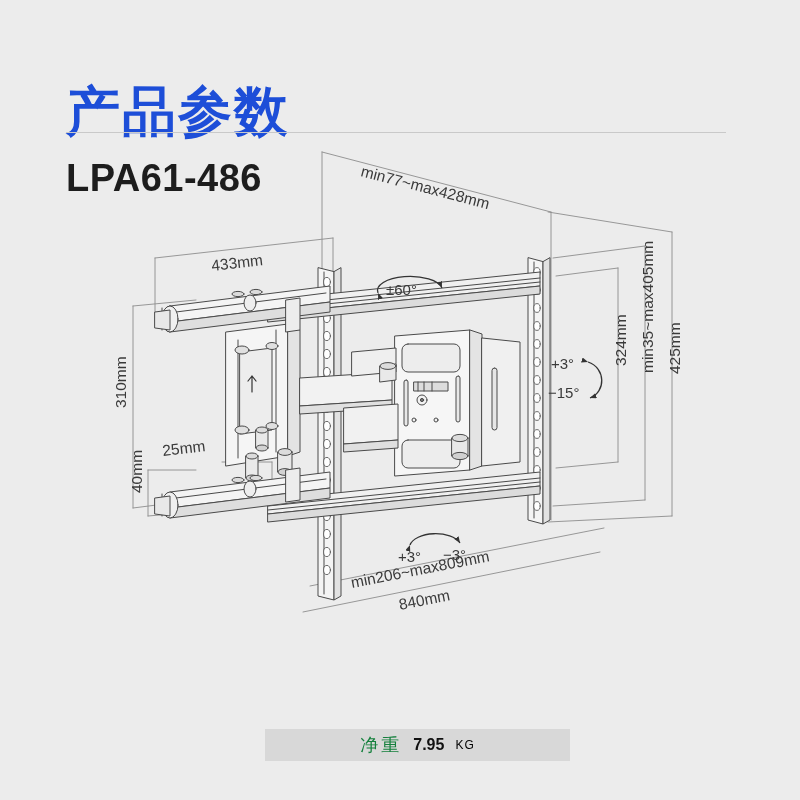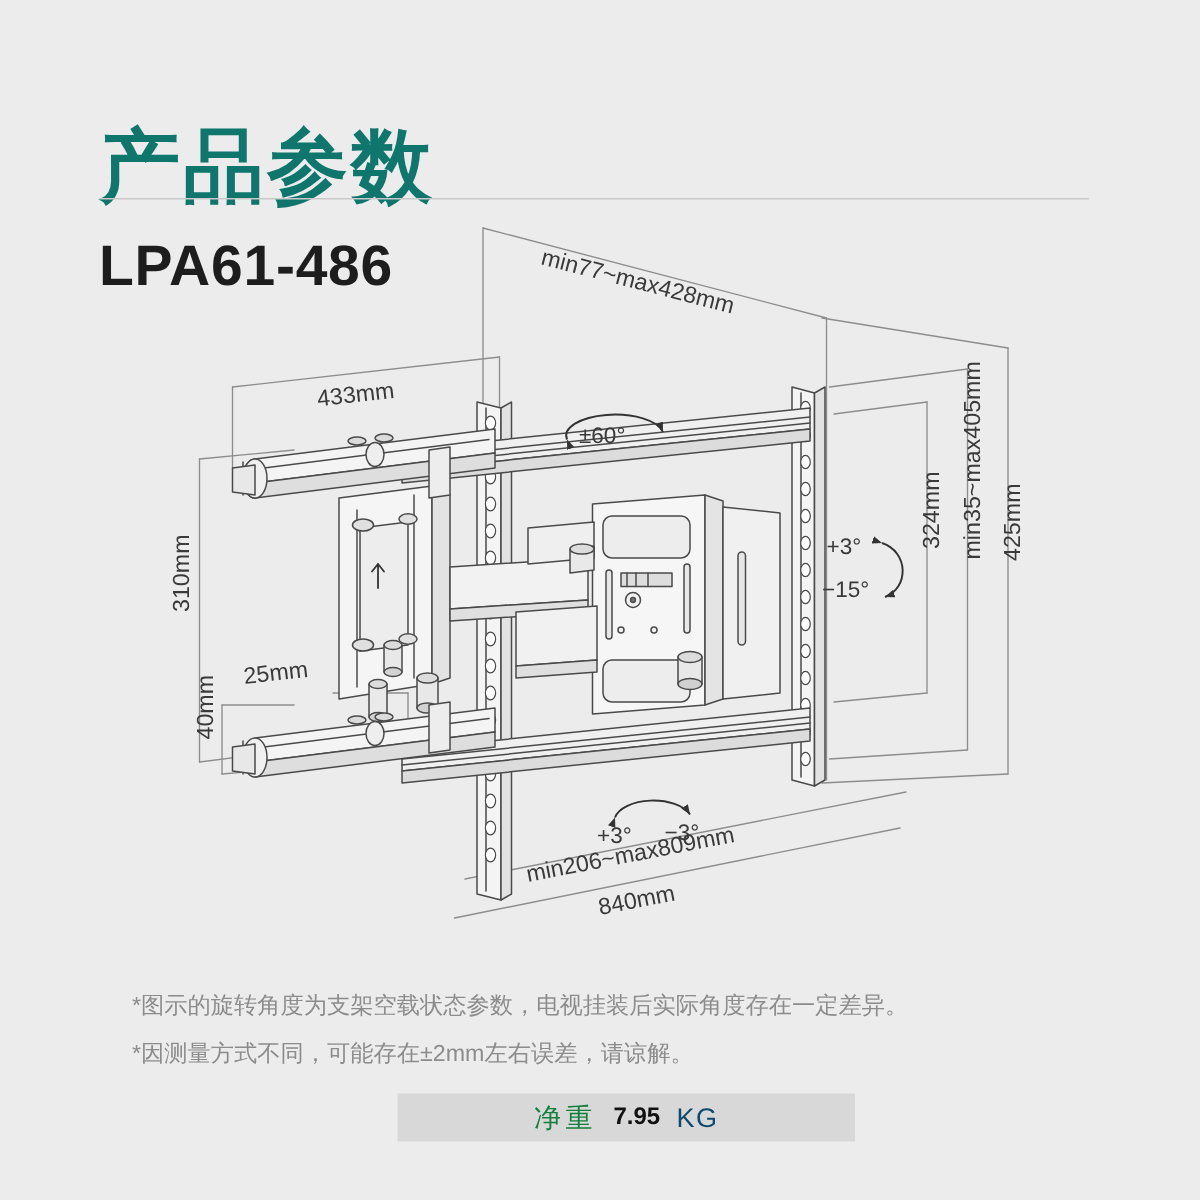--- a/index.html
+++ b/index.html
@@ -8,21 +8,21 @@
     background:#ececec;
     font-family:"Liberation Sans","DejaVu Sans",sans-serif;
     overflow:hidden;
     position:relative;
   }
   .page{position:relative;width:800px;height:800px;}
 
   
   .title{
     position:absolute;left:66px;top:48px;
-    font-size:54px;font-weight:700;color:#0f766e;
+    font-size:54px;font-weight:700;color:#1d4ed8;
     letter-spacing:2px;line-height:1;
   }
   .rule{
     position:absolute;left:66px;top:132px;width:660px;height:1px;
     background:#c9c9c9;
   }
   .model{
     position:absolute;left:66px;top:157px;
     font-size:38px;font-weight:700;color:#1d1d1d;letter-spacing:0.5px;
   }
@@ -39,21 +39,21 @@
   }
 
   
   .weightbar{
     position:absolute;left:265px;top:729px;width:305px;height:32px;
     background:#d8d8d8;
     display:flex;align-items:center;justify-content:center;gap:11px;
   }
   .w-label{font-size:18px;color:#15803d;letter-spacing:3px;}
   .w-value{font-size:16px;color:#111;font-weight:700;}
-  .w-unit{font-size:18px;color:#0c4a6e;letter-spacing:1px;}
+  .w-unit{font-size:12px;color:#000000;letter-spacing:1px;}
 
   
   svg text{font-family:"Liberation Sans","DejaVu Sans",sans-serif;fill:#3a3a3a;}
 </style>
 </head>
 <body>
 
 <div class="page">
 
   <h1 class="title">产品参数</h1>
@@ -311,24 +311,20 @@
       </g>
 
       <g>
         <path d="M410,545 A26,14 0 0 1 460,543" stroke="#333" fill="none" stroke-width="1.3" marker-start="url(#arS)" marker-end="url(#arS)"></path>
         <text x="398" y="562" font-size="15" fill="#222">+3°</text>
         <text x="443" y="560" font-size="15" fill="#222">−3°</text>
       </g>
     </g>
   </svg>
 
-  <div class="notes">
-    <div class="note">*图示的旋转角度为支架空载状态参数，电视挂装后实际角度存在一定差异。</div>
-    <div class="note">*因测量方式不同，可能存在±2mm左右误差，请谅解。</div>
-  </div>
 
   <div class="weightbar">
     <span class="w-label">净重</span>
     <span class="w-value">7.95</span>
     <span class="w-unit">KG</span>
   </div>
 
 </div>
 
 </body></html>

